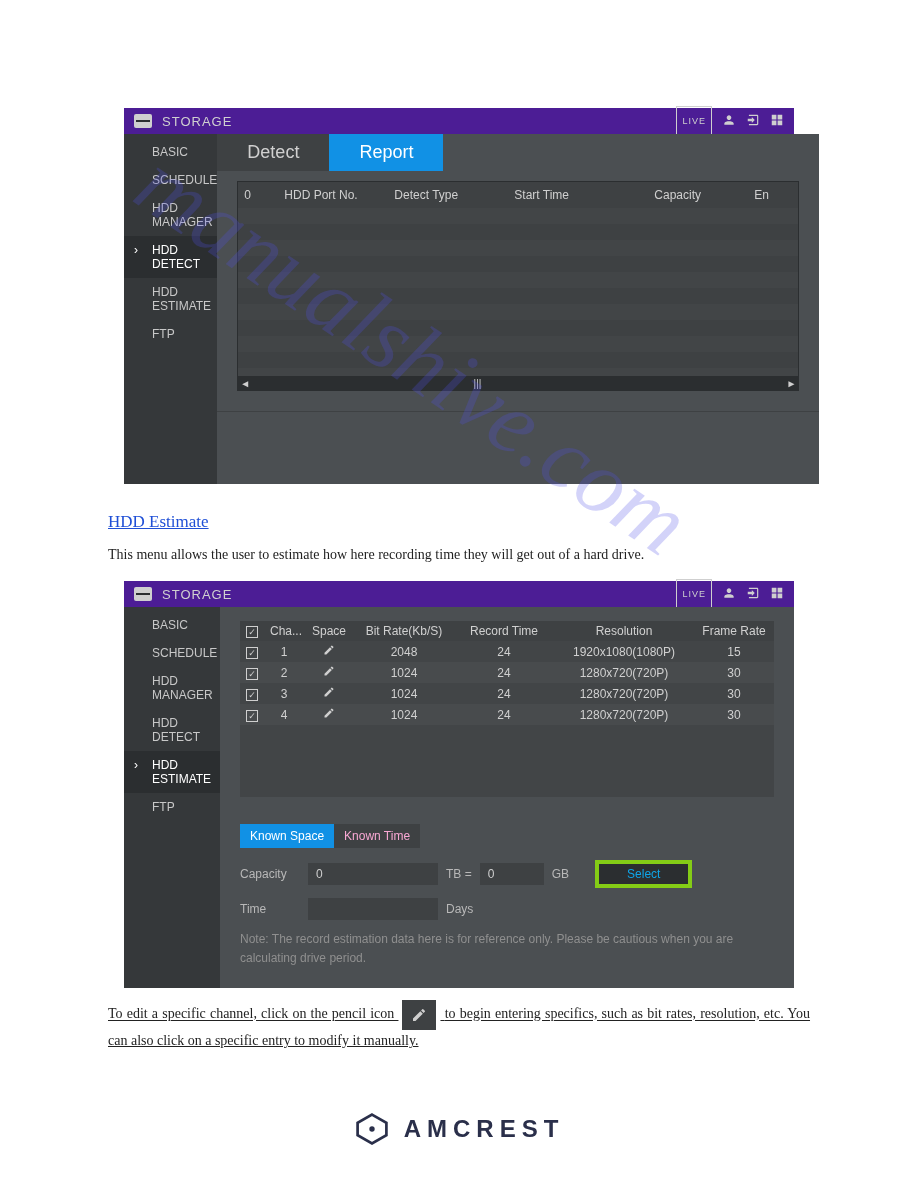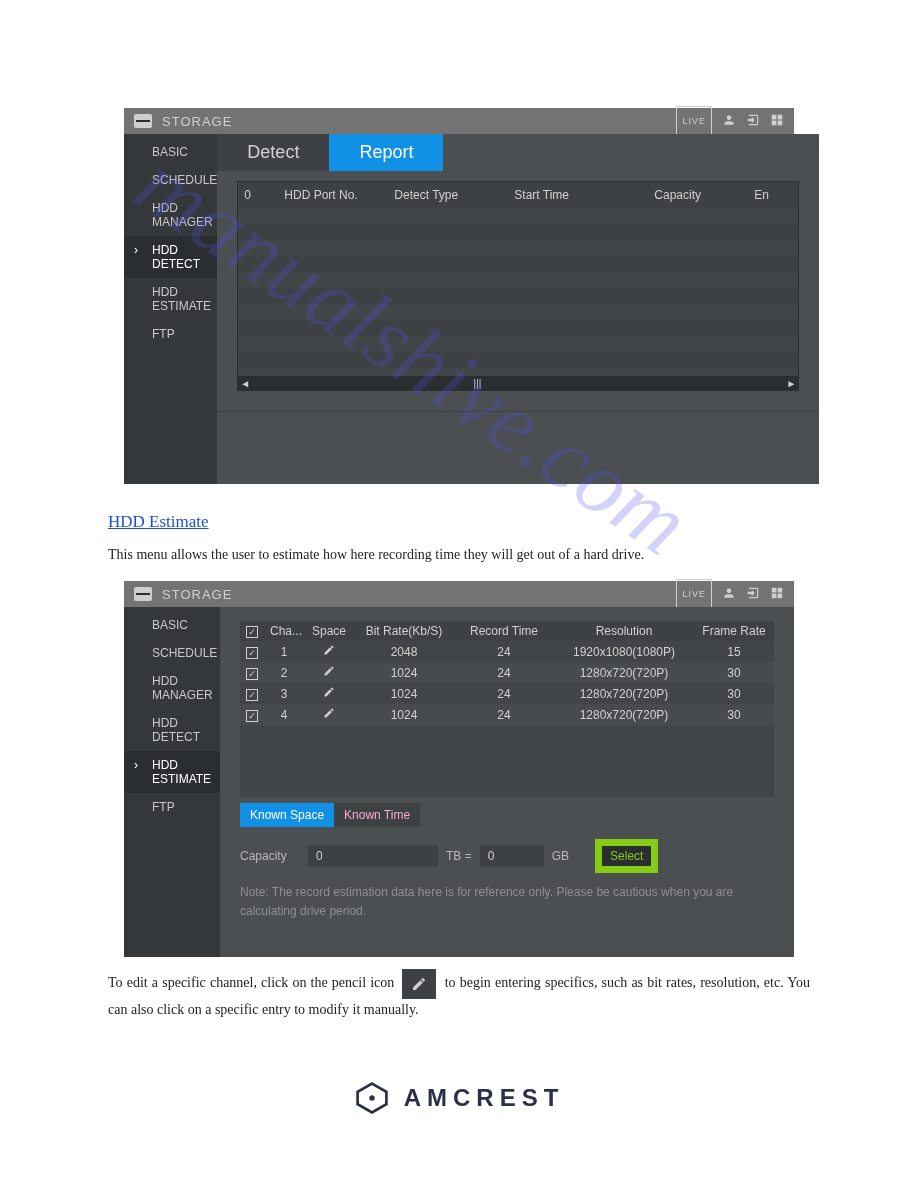--- a/index.html
+++ b/index.html
@@ -16,21 +16,21 @@
   }
   .panel {
     width: 670px;
     margin-left: 124px;
     background: #4b4f52;
     color: #d0d0d0;
     position: relative;
   }
   .titlebar {
     height: 26px;
-    background: #737373;
+    background: #4c1d95;
     display: flex;
     align-items: center;
     padding: 0 10px;
     font-size: 13px;
     letter-spacing: 1px;
   }
   .hdd-glyph {
     width: 18px; height: 14px;
     background: #cfcfcf;
     border-radius: 2px;
@@ -160,21 +160,21 @@
     width: 12px; height: 12px;
     border: 1px solid #cfcfcf;
     display: inline-flex;
     align-items: center;
     justify-content: center;
     font-size: 9px;
     color: #cfcfcf;
   }
   .pencil-cell svg { width: 12px; height: 12px; fill: #cfcfcf; }
 
-  .tabs2 { display: flex; margin-top: 6px; }
+  .tabs2 { display: flex; margin-top: 27px; }
   .tab2 {
     padding: 5px 10px;
     font-size: 12px;
     background: #3e4143;
     color: #f9a8d4;
     cursor: pointer;
   }
   .tab2.active { background: #1191e5; color: #fff; }
 
   .form { margin-top: 12px; font-size: 12px; color: #b8b8b8; }
@@ -182,43 +182,43 @@
   .form-row .lab { width: 60px; }
   .input {
     background: #3e4143;
     color: #cfcfcf;
     padding: 4px 8px;
     border: none;
     height: 22px;
   }
   .btn-sel {
     background: #2b2e30;
-    color: #84cc16;
-    padding: 3px 8px;
-    border: 7px solid #84cc16;
+    color: #0ea5e9;
+    padding: 3px 28px;
+    border: 4px solid #84cc16;
     font-size: 12px;
     cursor: pointer;
   }
   .note { font-size: 12px; color: #8f8f8f; line-height: 1.6; }
 
   .sec-heading {
     margin: 28px 0 12px 108px;
     color: #1f4fd6;
     font-size: 17px;
     font-family: 'Times New Roman', serif;
     text-decoration: underline;
   }
   .body-text {
     margin: 12px 108px 16px 108px;
     font-size: 14px;
     line-height: 1.5;
     font-family: 'Times New Roman', serif;
     color: #222;
   }
-  .body-text.center { text-align: justify; }
+  .body-text.center { text-align: justify; text-decoration: underline; }
   .inline-icon {
     display: inline-block;
     width: 34px; height: 30px;
     background: #3e4143;
     vertical-align: middle;
     margin: 0 4px;
     position: relative;
   }
   .inline-icon svg {
     width: 16px; height: 16px;
@@ -428,20 +428,25 @@
 
           <div class="form">
             <div class="form-row">
               <span class="lab">Capacity</span>
               <div class="input" style="width:130px;">0</div>
               <span>TB =</span>
               <div class="input" style="width:64px;">0</div>
               <span>GB</span>
               <button class="btn-sel" style="margin-left:18px;">Select</button>
             </div>
+            <div class="form-row">
+              <span class="lab">Time</span>
+              <div class="input" style="width:130px;"></div>
+              <span>Days</span>
+            </div>
             <div class="note">Note: The record estimation data here is for reference only. Please be cautious when you are calculating drive period.</div>
           </div>
         </div>
       </div>
     </div>
   </div>
 
   <div class="body-text center">
     <span>To edit a specific channel, click on the pencil icon </span>
     <span class="inline-icon">

